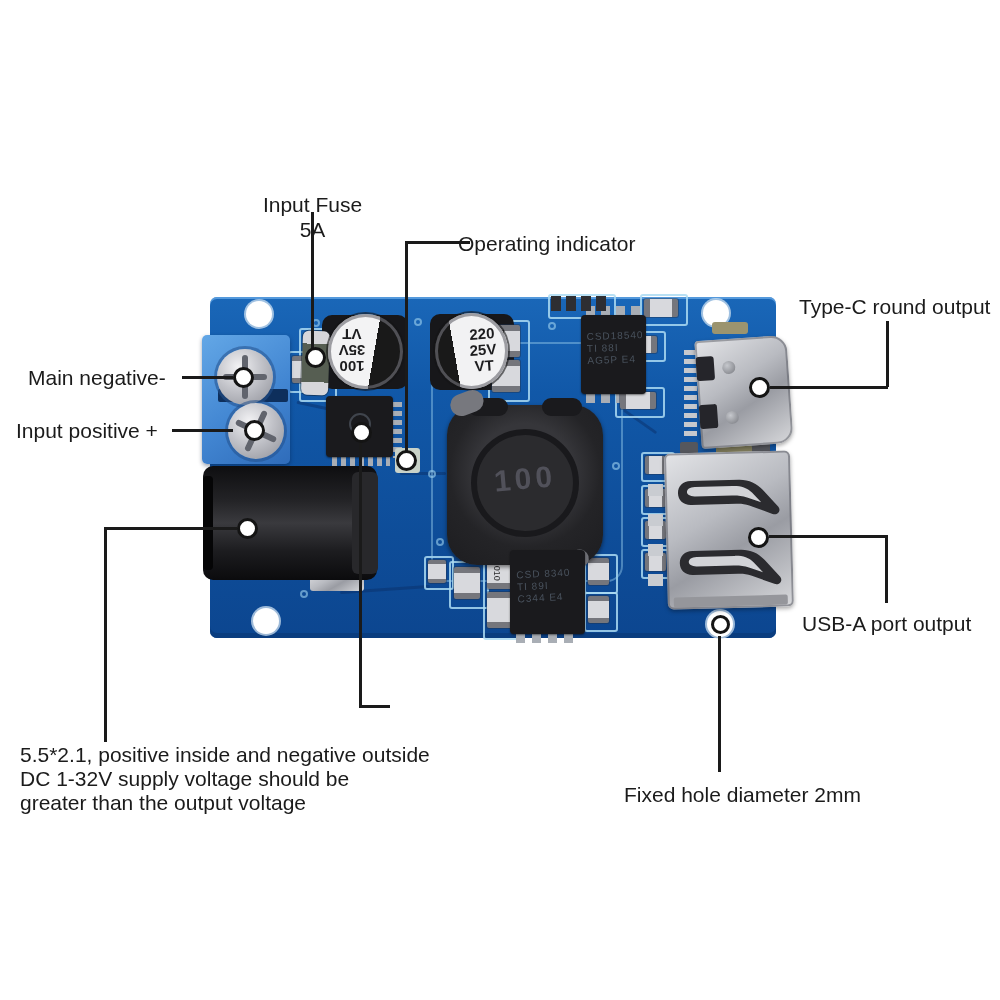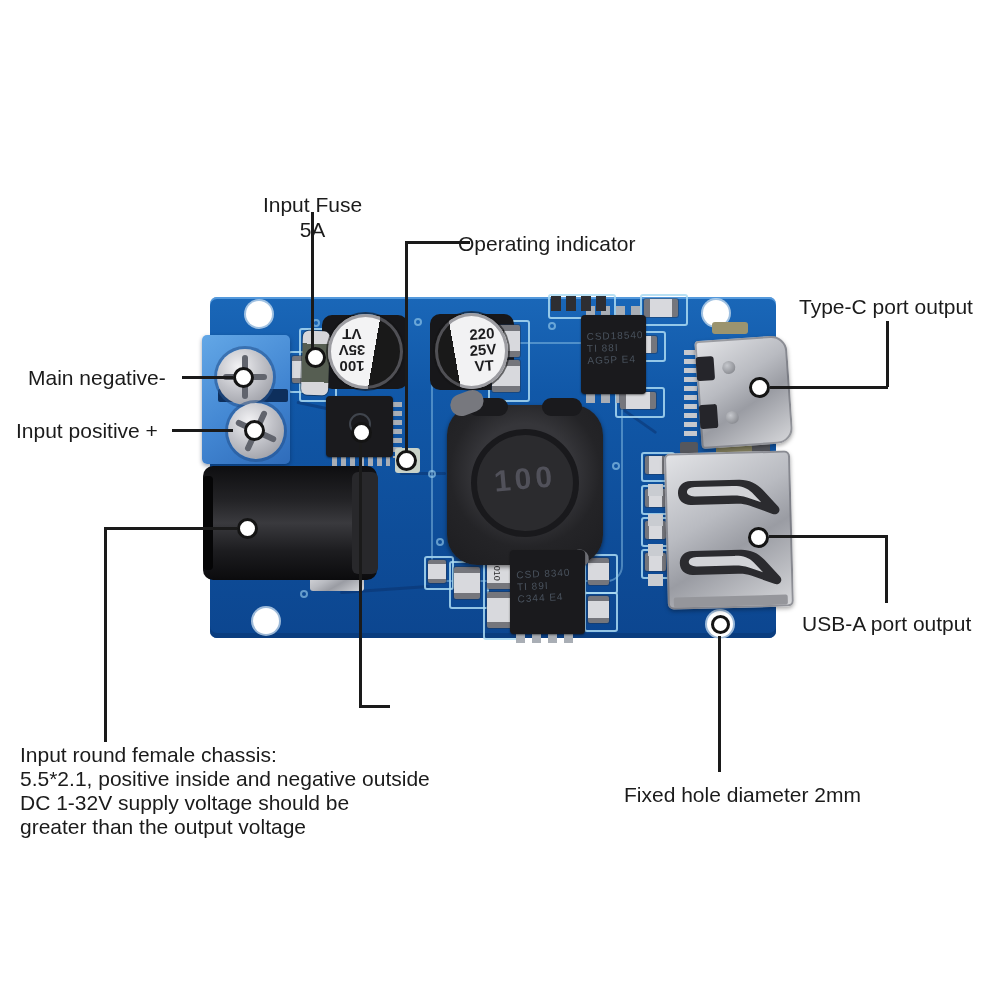--- a/index.html
+++ b/index.html
@@ -273,25 +273,24 @@
   <div class="dot" style="left:748px;top:527px;"></div>
 
   <div class="vline" style="left:718px;top:636px;height:136px;"></div>
   <div class="ring" style="left:711px;top:615px;"></div>
 
   <div class="lbl center" style="left:235px;top:155px;width:155px;margin-top:37px;">
     <div>Input Fuse</div>
     <div>5A</div>
   </div>
   <div class="lbl" style="left:458px;top:231px;">Operating indicator</div>
-  <div class="lbl" style="left:799px;top:294px;">Type-C port output</div>
+  <div class="lbl" style="left:799px;top:294px;">Type-C round output</div>
   <div class="lbl" style="left:28px;top:365px;">Main negative-</div>
   <div class="lbl" style="left:16px;top:418px;">Input positive +</div>
   <div class="lbl" style="left:802px;top:611px;">USB-A port output</div>
   <div class="lbl" style="left:624px;top:782px;">Fixed hole diameter 2mm</div>
   <div class="lbl" style="left:20px;top:743px;line-height:24px;">
-    <div>Input round female chassis:</div>
     <div>5.5*2.1, positive inside and negative outside</div>
     <div>DC 1-32V supply voltage should be</div>
     <div>greater than the output voltage</div>
   </div>
 
 </div>
 
 </body></html>

